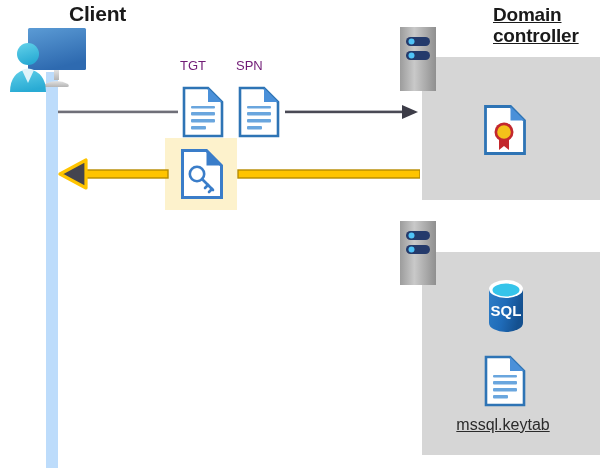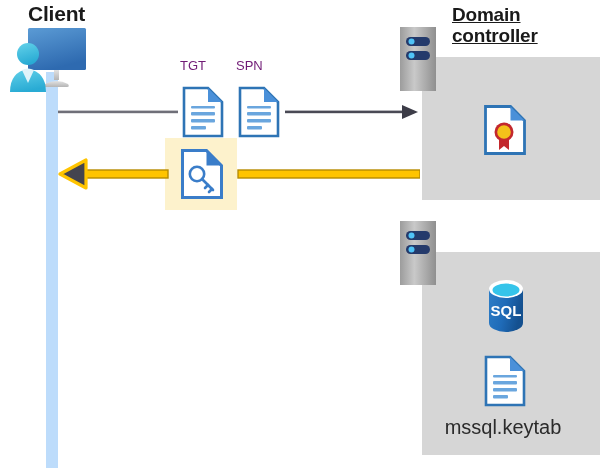--- a/index.html
+++ b/index.html
@@ -18,20 +18,21 @@
     overflow: hidden;
   }
   .abs { position: absolute; }
 
   
   .title {
     font-weight: bold;
     color: #1a1a1a;
     letter-spacing: -0.2px;
     line-height: 1.12;
+    margin-left: 41px;
   }
   #client-title {
     left: 28px; top: 2px;
     font-size: 21px;
   }
   #dc-title {
     left: 452px; top: 4px;
     font-size: 19px;
     width: 140px;
     text-decoration: underline;
@@ -74,22 +75,23 @@
   .doc-label {
     font-size: 13px;
     color: #701a75;
   }
   #tgt-label { left: 180px; top: 58px; }
   #spn-label { left: 236px; top: 58px; }
   #keytab-label {
     left: 422px; top: 416px;
     width: 162px;
     text-align: center;
-    font-size: 20px;
+    font-size: 16px;
     color: #2b2b2b;
+    text-decoration: underline;
   }
 
   
   #key-highlight {
     left: 165px; top: 138px;
     width: 72px; height: 72px;
     background: #fdf2cc;
   }
 
   

